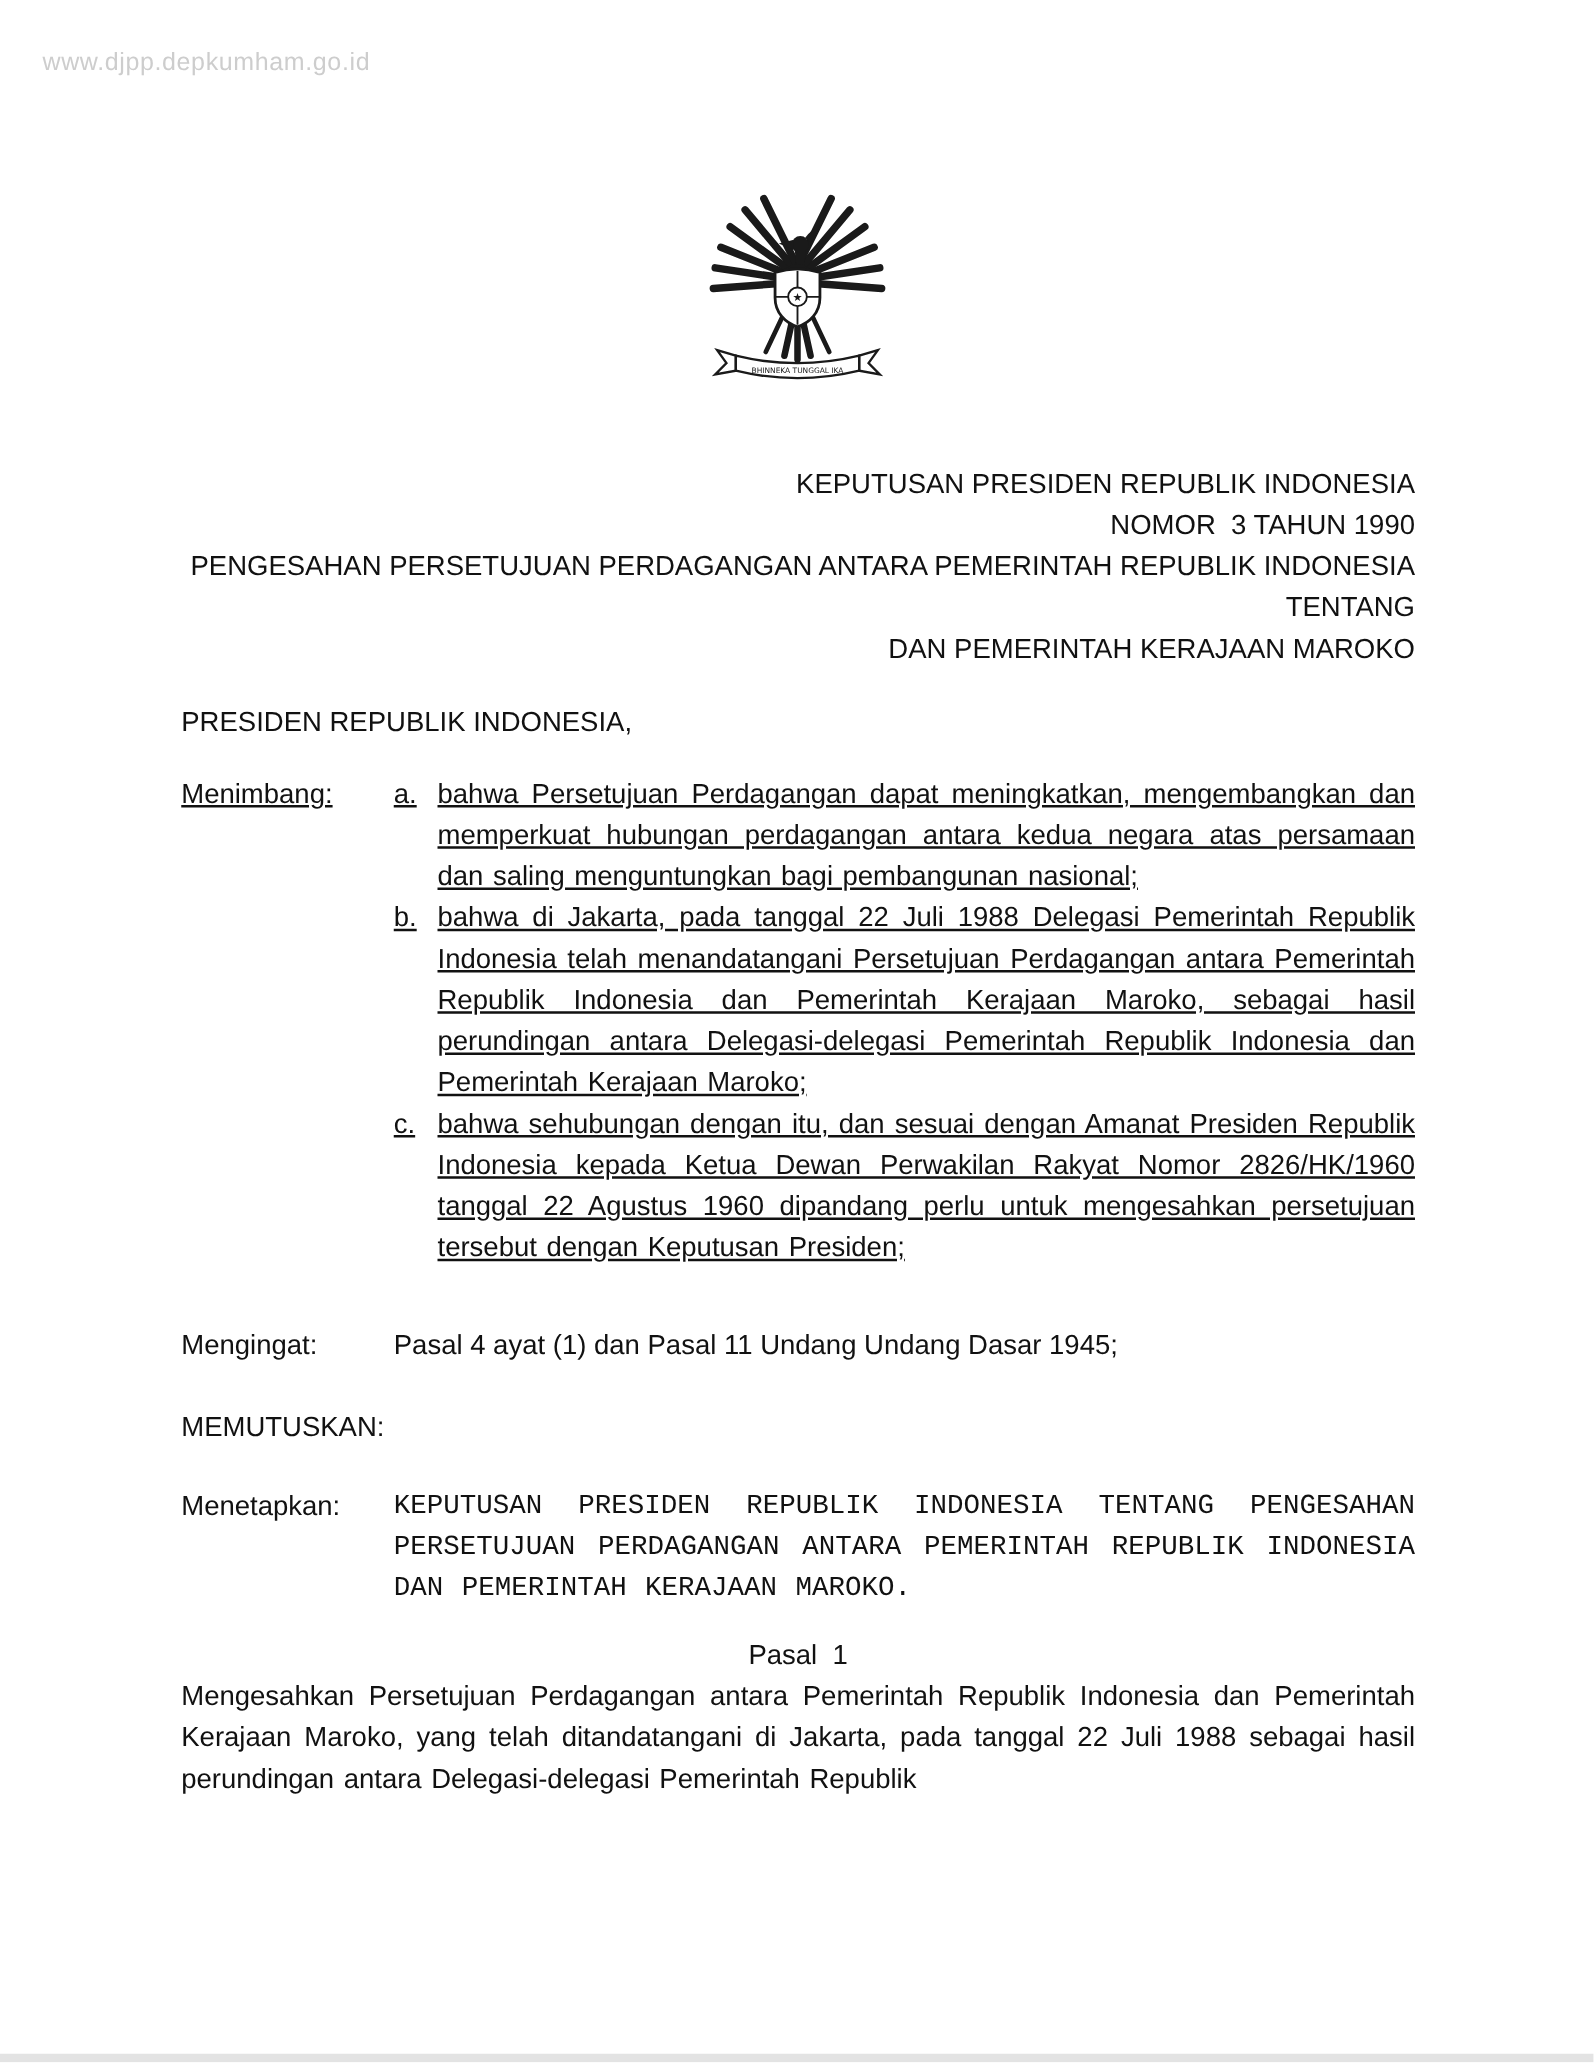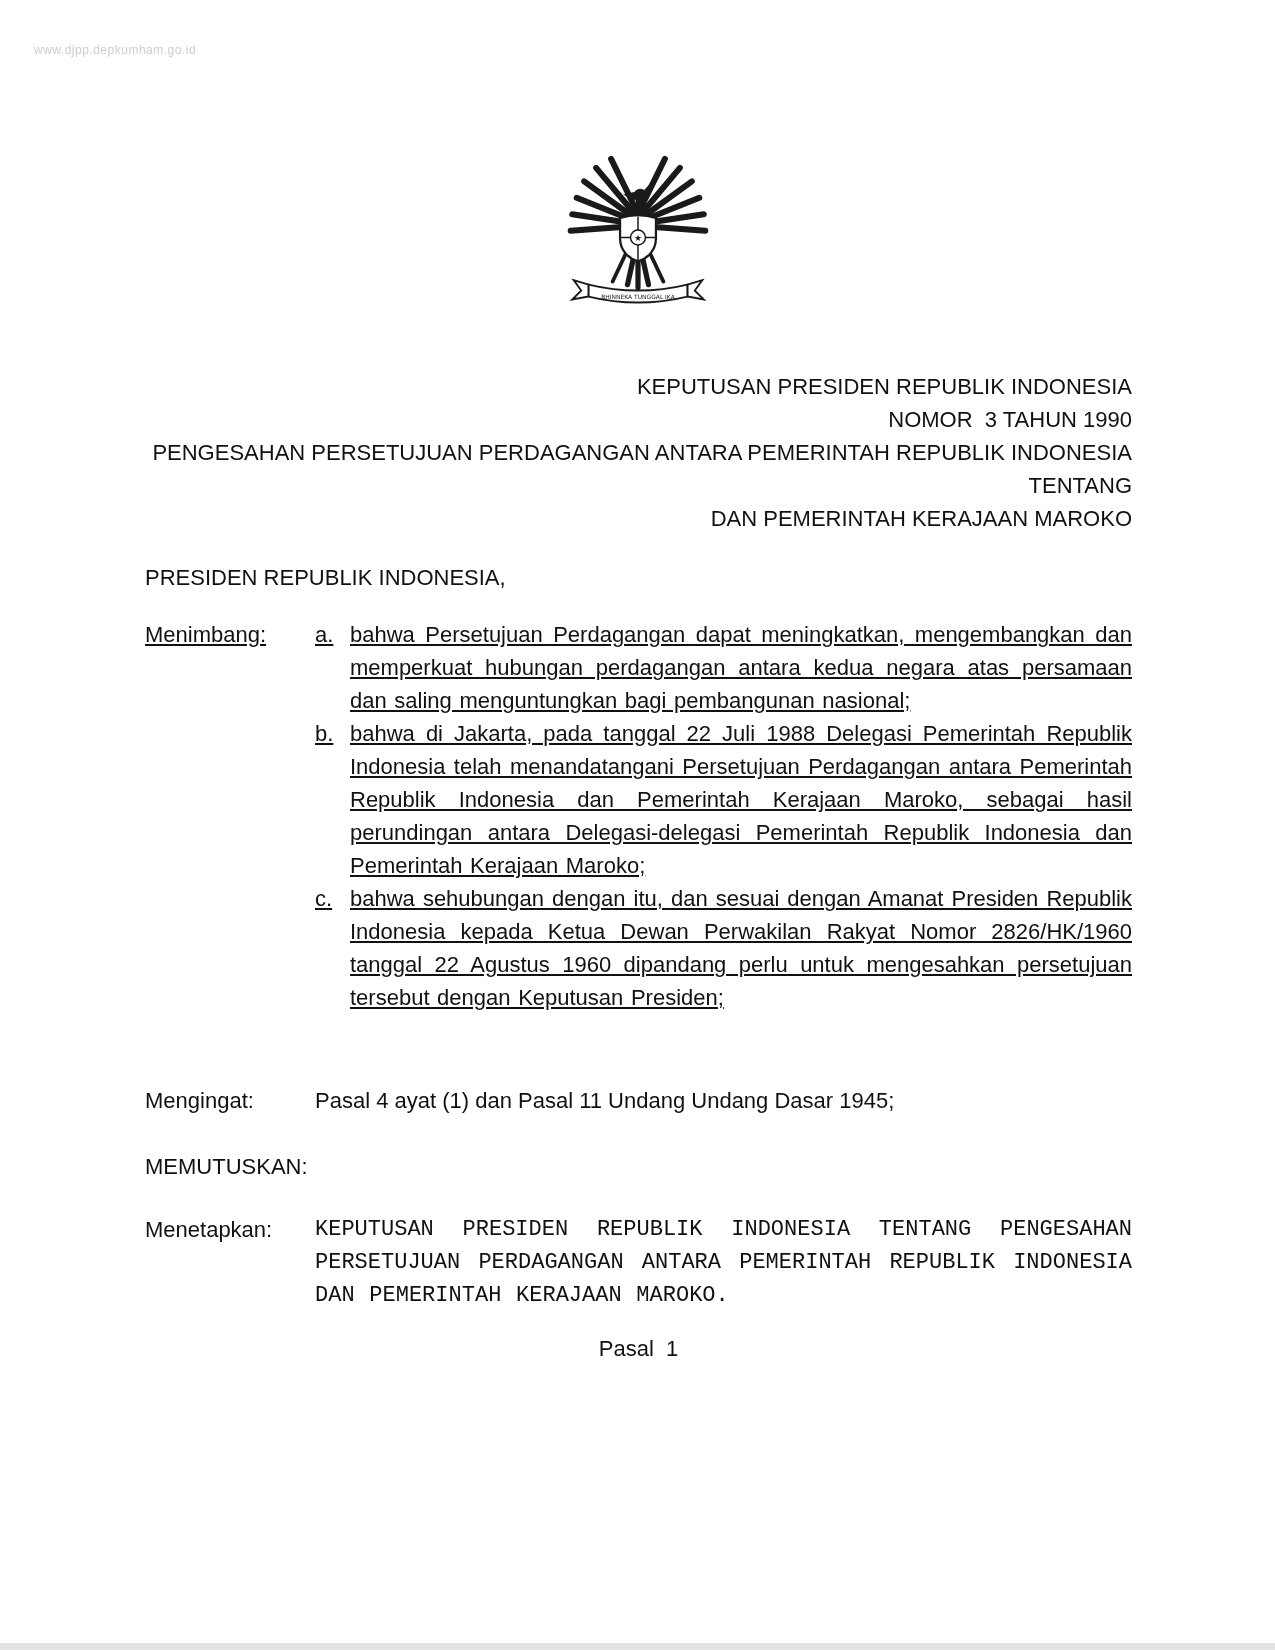--- a/index.html
+++ b/index.html
@@ -13,38 +13,38 @@
     color: #111;
     font-family: "Liberation Sans", "DejaVu Sans", sans-serif;
     font-size: 22px;
     line-height: 33px;
     overflow: hidden;
   }
   .watermark {
     position: absolute;
     top: 34px;
     left: 34px;
-    font-size: 12px;
+    font-size: 20px;
     color: #cdcdcd;
     letter-spacing: 0.5px;
   }
   .emblem-wrap {
     padding-top: 138px;
     display: flex;
     justify-content: center;
   }
   .content {
     padding: 0 143px 0 145px;
   }
   .title-block { text-align: right; margin-top: 60px; }
   .title-line { white-space: pre-wrap; }
   .issuer-line { margin-top: 26px; }
   .clause { display: flex; }
   .clause-menimbang { margin-top: 24px; text-decoration: underline; }
-  .clause-mengingat { margin-top: 70px; }
+  .clause-mengingat { margin-top: 45px; }
   .clause-menetapkan { margin-top: 30px; }
   .clause-label { flex: 0 0 170px; width: 170px; }
   .clause-body { flex: 1 1 auto; min-width: 0; }
   .list-item { display: flex; }
   .li-marker { flex: 0 0 35px; width: 35px; }
   .li-text { flex: 1 1 auto; min-width: 0; text-align: justify; word-spacing: 1.5px; }
   .just { text-align: justify; word-spacing: 1.5px; font-family: Liberation Mono, monospace; }
   .memutuskan-heading { text-align: left; margin-top: 33px; }
   .pasal-heading { text-align: center; margin-top: 20px; white-space: pre-wrap; }
   .pasal-body { text-align: justify; word-spacing: 1.5px; }
@@ -154,18 +154,19 @@
     </div>
 
     <div class="memutuskan-heading">MEMUTUSKAN:</div>
 
     <div class="clause clause-menetapkan">
       <div class="clause-label">Menetapkan:</div>
       <div class="clause-body just">KEPUTUSAN PRESIDEN REPUBLIK INDONESIA TENTANG PENGESAHAN PERSETUJUAN PERDAGANGAN ANTARA PEMERINTAH REPUBLIK INDONESIA DAN PEMERINTAH KERAJAAN MAROKO.</div>
     </div>
 
     <div class="pasal-heading">Pasal  1</div>
+    <div class="pasal-body">Mengesahkan Persetujuan Perdagangan antara Pemerintah Republik Indonesia dan Pemerintah Kerajaan Maroko, yang telah ditandatangani di Jakarta, pada tanggal 22 Juli 1988 sebagai hasil perundingan antara Delegasi-delegasi Pemerintah Republik</div>
 
   </div>
 
   <div class="page-bottom-edge"></div>
 
 </div>
 
 </body></html>

